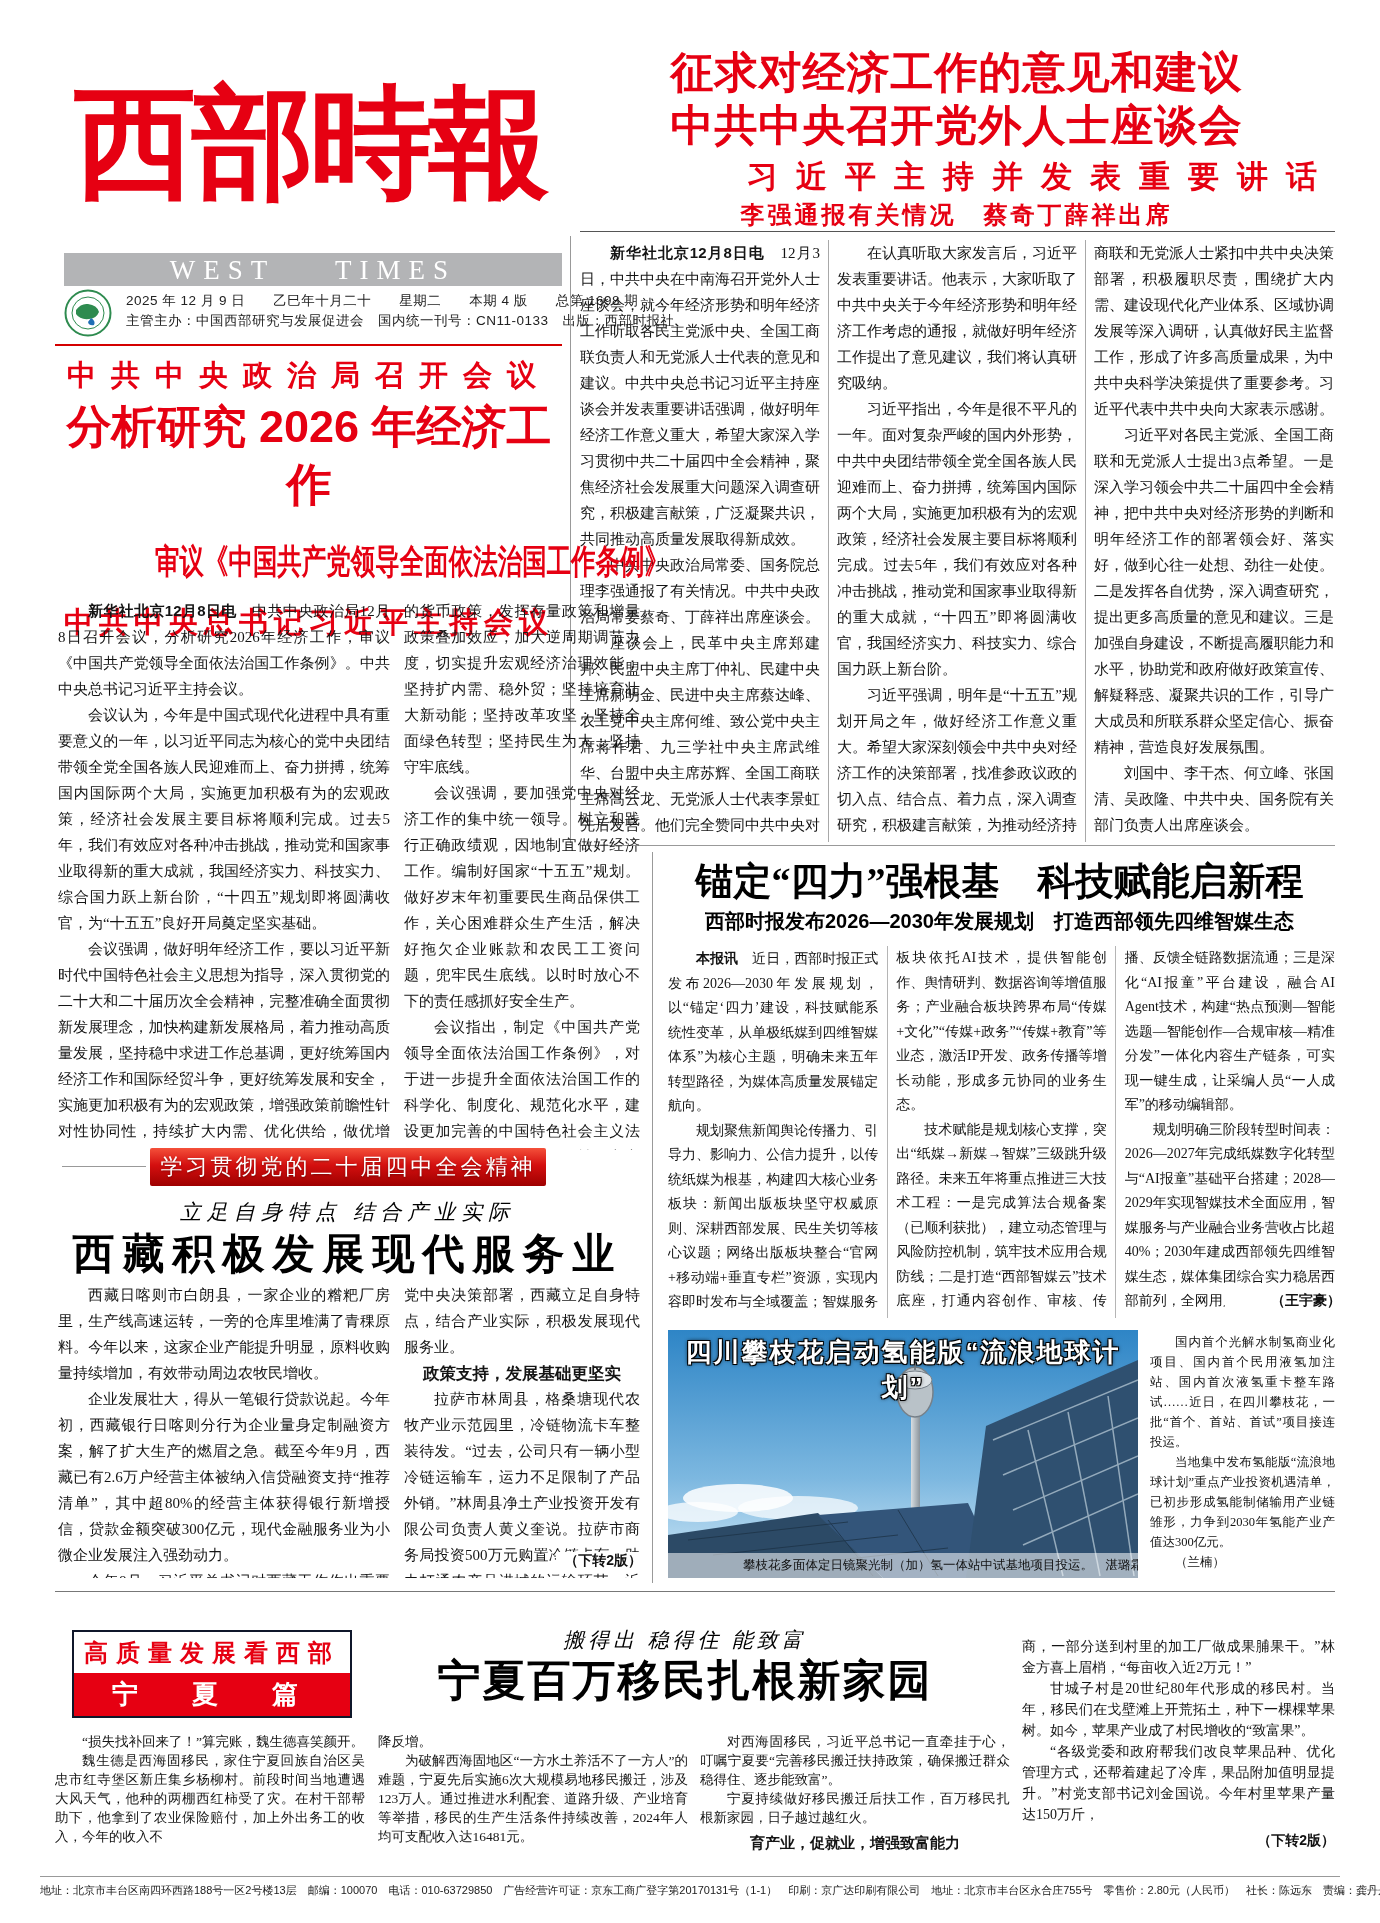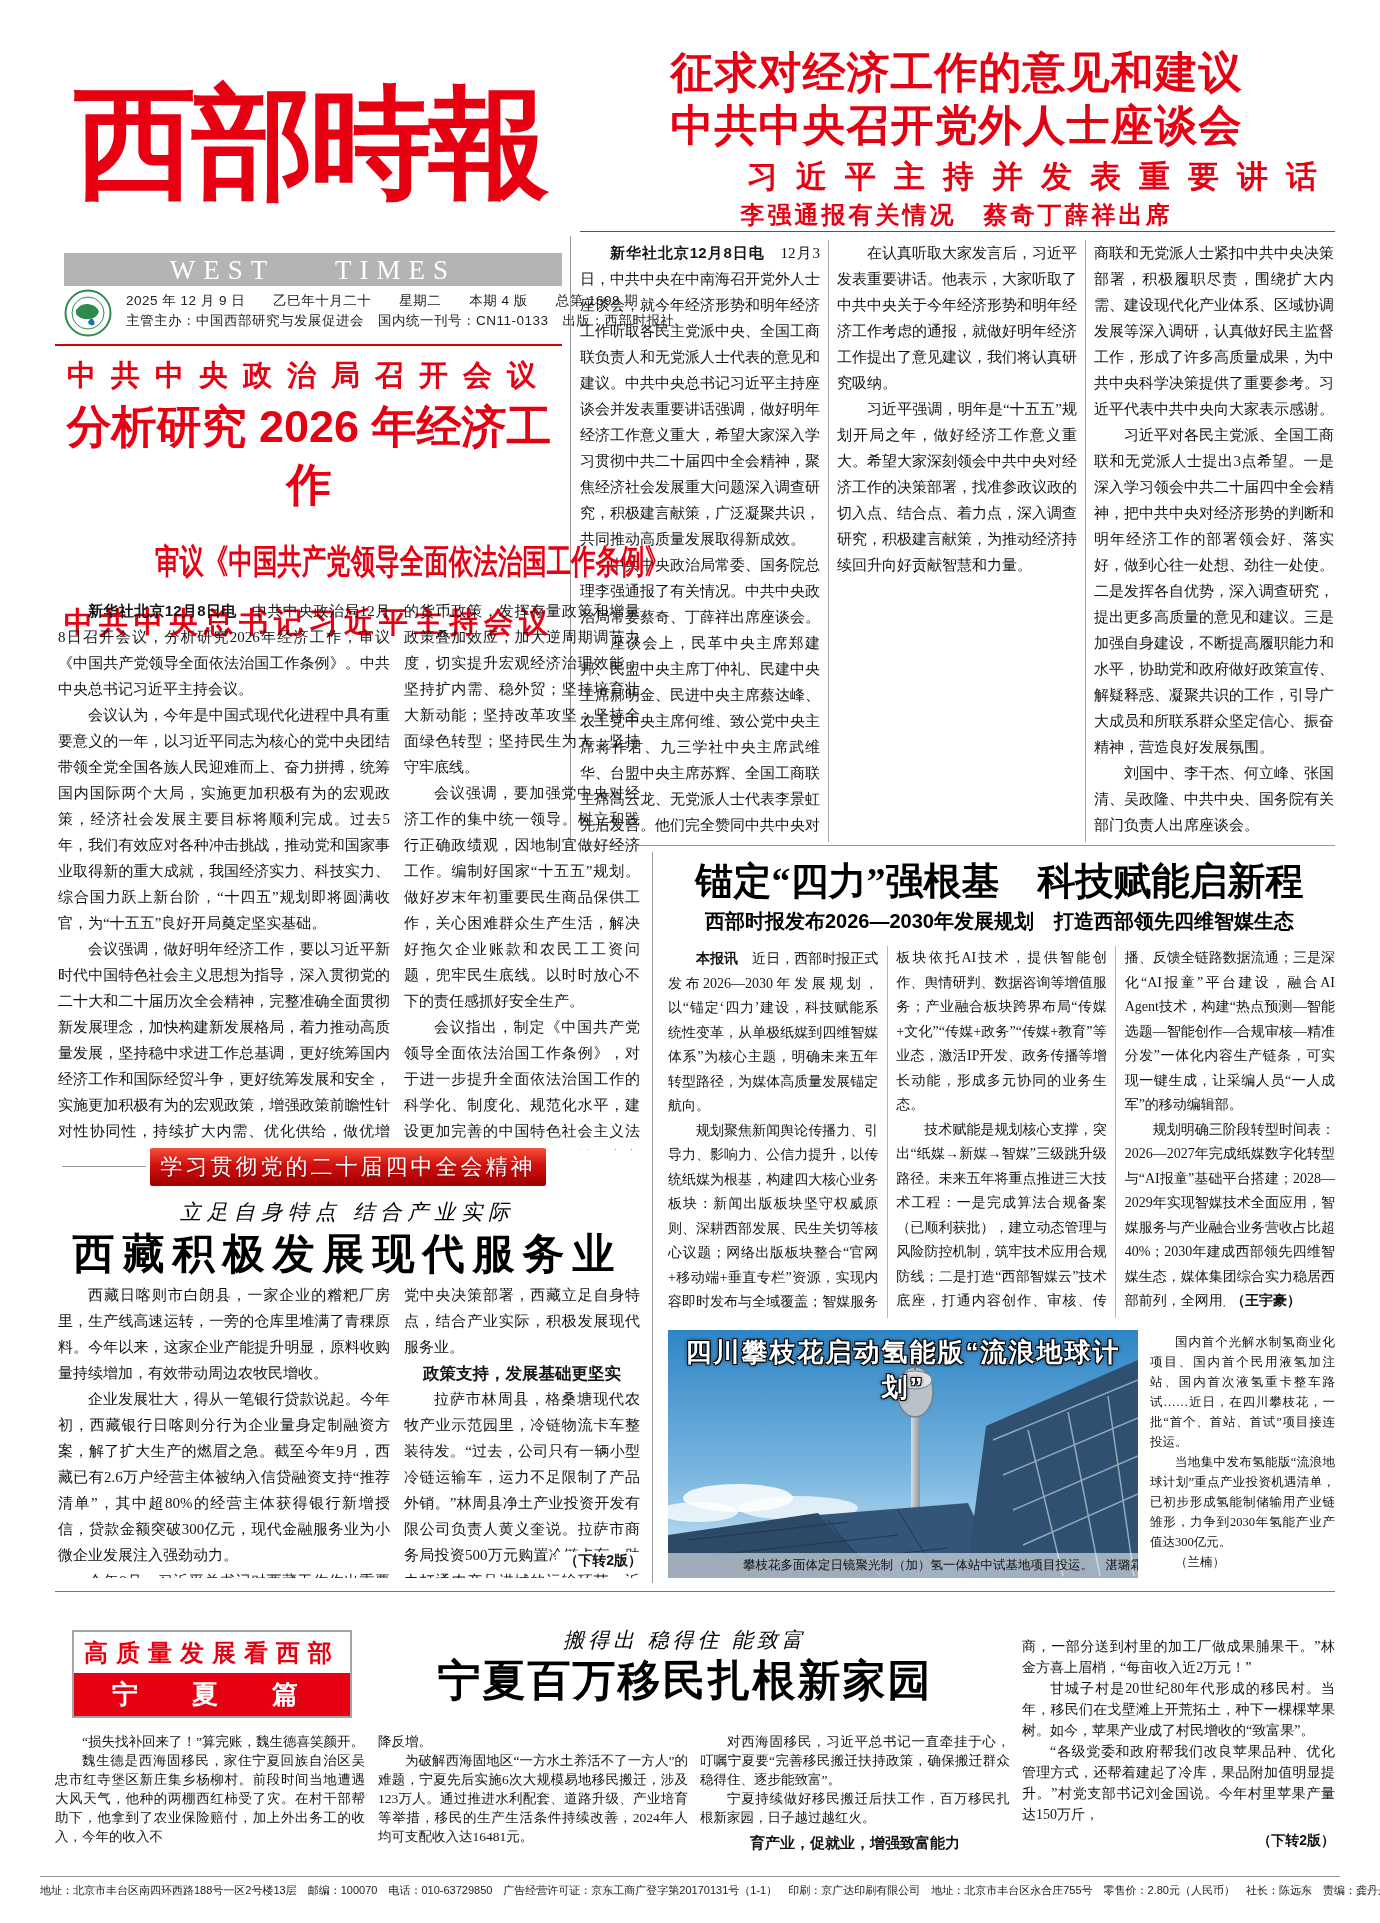--- a/index.html
+++ b/index.html
@@ -38,42 +38,42 @@
   .col-subhead{font-weight:bold;font-family:"Liberation Sans",sans-serif;text-align:center;
                font-size:16.5px;margin:9px 0;text-indent:0 !important;}
   
   .mp-head{left:664px;top:856px;width:671px;text-align:center;font-size:38px;font-weight:900;
            letter-spacing:0;color:#000;font-family:"Liberation Serif",serif;white-space:nowrap;}
   .mp-sub{left:664px;top:906px;width:671px;text-align:center;font-size:20px;font-weight:bold;
           line-height:30px;font-family:"Liberation Sans",sans-serif;color:#000;}
   .mp-body{left:668px;top:946px;width:667px;height:372px;column-count:3;column-gap:18px;
            column-rule:1px solid #b5b5b5;column-fill:auto;}
   .mp-body p{margin:0;text-indent:2em;}
-  .mp-byline{left:1225px;top:1292px;width:110px;font-weight:bold;font-size:14px;
+  .mp-byline{left:1225px;top:1292px;width:110px;text-align:right;font-weight:bold;font-size:14px;
              background:#fff;padding-left:6px;}
   
   .study-banner{left:150px;top:1148px;width:396px;height:38px;line-height:38px;text-align:center;
                 color:#fff;font-size:22px;font-weight:400;letter-spacing:3px;
                 background:linear-gradient(180deg,#f4503a 0%,#d40f0f 45%,#9e0000 100%);
                 border-radius:2px;font-family:"Liberation Sans",sans-serif;text-shadow:0 1px 2px rgba(0,0,0,.35);}
   .kicker{font-style:italic;font-size:21px;letter-spacing:6px;color:#000;text-align:center;font-family:"Liberation Serif",serif;}
   .tibet-head{left:55px;top:1226px;width:585px;text-align:center;font-size:42px;font-weight:900;
               letter-spacing:8px;color:#000;font-family:"Liberation Serif",serif;}
   .continued{position:absolute;font-weight:bold;font-size:14px;background:#fff;font-family:"Liberation Sans",sans-serif;}
   
   .photo-box{left:668px;top:1330px;width:470px;height:248px;overflow:hidden;}
   .photo-title{position:absolute;left:0;top:5px;width:100%;text-align:center;color:#fff;
                font-size:26px;font-weight:900;letter-spacing:2px;font-family:"Liberation Sans",sans-serif;
                text-shadow:-1px -1px 0 #000,1px -1px 0 #000,-1px 1px 0 #000,1px 1px 0 #000,0 0 4px #000;}
   .photo-caption{position:absolute;left:0;bottom:0;width:100%;height:25px;line-height:25px;
                  background:rgba(255,255,255,.55);font-size:12.5px;color:#101010;text-align:center;
                  font-family:"Liberation Sans",sans-serif;padding-left:48px;}
   .photo-side{left:1150px;top:1332px;width:185px;height:246px;font-size:12.5px;line-height:20px;}
   
-  .nx-badge{left:72px;top:1630px;width:280px;height:88px;border:2px solid #a3a3a3;box-sizing:border-box;background:#fff;}
+  .nx-badge{left:72px;top:1630px;width:280px;height:88px;border:2px solid #0f172a;box-sizing:border-box;background:#fff;}
   .nx-badge-r1{height:41px;line-height:41px;text-align:center;color:#e60012;font-weight:900;
                font-size:24px;letter-spacing:8px;font-family:"Liberation Sans",sans-serif;}
   .nx-badge-r2{height:43px;line-height:43px;text-align:center;color:#fff;background:#e60012;
                font-weight:900;font-size:26px;letter-spacing:14px;font-family:"Liberation Sans",sans-serif;}
   .nx-head{left:360px;top:1652px;width:650px;text-align:center;font-size:43px;font-weight:900;
            letter-spacing:2px;color:#000;font-family:"Liberation Serif",serif;}
   .nx-col{font-size:13.5px;line-height:19px;}
   .nx-col .col-subhead{font-size:15px;margin:6px 0;}
   .footer-line{left:40px;top:1883px;width:1300px;text-align:center;font-size:11px;color:#1a1a1a;
                font-family:"Liberation Sans",sans-serif;white-space:nowrap;}
@@ -112,20 +112,21 @@
       <p><span class="lead">新华社北京12月8日电</span><span>　12月3日，中共中央在中南海召开党外人士座谈会，就今年经济形势和明年经济工作听取各民主党派中央、全国工商联负责人和无党派人士代表的意见和建议。中共中央总书记习近平主持座谈会并发表重要讲话强调，做好明年经济工作意义重大，希望大家深入学习贯彻中共二十届四中全会精神，聚焦经济社会发展重大问题深入调查研究，积极建言献策，广泛凝聚共识，共同推动高质量发展取得新成效。</span></p>
       <div>
           <p>中共中央政治局常委、国务院总理李强通报了有关情况。中共中央政治局常委蔡奇、丁薛祥出席座谈会。</p>
           <p>座谈会上，民革中央主席郑建邦、民盟中央主席丁仲礼、民建中央主席郝明金、民进中央主席蔡达峰、农工党中央主席何维、致公党中央主席蒋作君、九三学社中央主席武维华、台盟中央主席苏辉、全国工商联主席高云龙、无党派人士代表李景虹先后发言。他们完全赞同中共中央对当前经济形势的分析判断和明年经济工作的谋划考虑，并就加快建设现代化产业体系、着力扩大国内需求、深化重点领域改革、扩大高水平对外开放、促进民营经济发展壮大、保障和改善民生等提出意见和建议。</p>
         </div>
     </div>
     <div class="colrule"></div>
     <div class="body-text" style="width:240px;height:602px;">
       <div>
           <p>在认真听取大家发言后，习近平发表重要讲话。他表示，大家听取了中共中央关于今年经济形势和明年经济工作考虑的通报，就做好明年经济工作提出了意见建议，我们将认真研究吸纳。</p>
+          <p>习近平指出，今年是很不平凡的一年。面对复杂严峻的国内外形势，中共中央团结带领全党全国各族人民迎难而上、奋力拼搏，统筹国内国际两个大局，实施更加积极有为的宏观政策，经济社会发展主要目标将顺利完成。过去5年，我们有效应对各种冲击挑战，推动党和国家事业取得新的重大成就，“十四五”即将圆满收官，我国经济实力、科技实力、综合国力跃上新台阶。</p>
           <p>习近平强调，明年是“十五五”规划开局之年，做好经济工作意义重大。希望大家深刻领会中共中央对经济工作的决策部署，找准参政议政的切入点、结合点、着力点，深入调查研究，积极建言献策，为推动经济持续回升向好贡献智慧和力量。</p>
         </div>
     </div>
     <div class="colrule"></div>
     <div class="body-text" style="width:240px;height:602px;">
       <p class="cont">商联和无党派人士紧扣中共中央决策部署，积极履职尽责，围绕扩大内需、建设现代化产业体系、区域协调发展等深入调研，认真做好民主监督工作，形成了许多高质量成果，为中共中央科学决策提供了重要参考。习近平代表中共中央向大家表示感谢。</p>
       <div>
           <p>习近平对各民主党派、全国工商联和无党派人士提出3点希望。一是深入学习领会中共二十届四中全会精神，把中共中央对经济形势的判断和明年经济工作的部署领会好、落实好，做到心往一处想、劲往一处使。二是发挥各自优势，深入调查研究，提出更多高质量的意见和建议。三是加强自身建设，不断提高履职能力和水平，协助党和政府做好政策宣传、解疑释惑、凝聚共识的工作，引导广大成员和所联系群众坚定信心、振奋精神，营造良好发展氛围。</p>
           <p>刘国中、李干杰、何立峰、张国清、吴政隆、中共中央、国务院有关部门负责人出席座谈会。</p>
           <p>出席座谈会的党外人士还有邵鸿、何报翔、王光谦、朱永新、杨震和张恩迪、方光华、杜莹芬等。</p>

